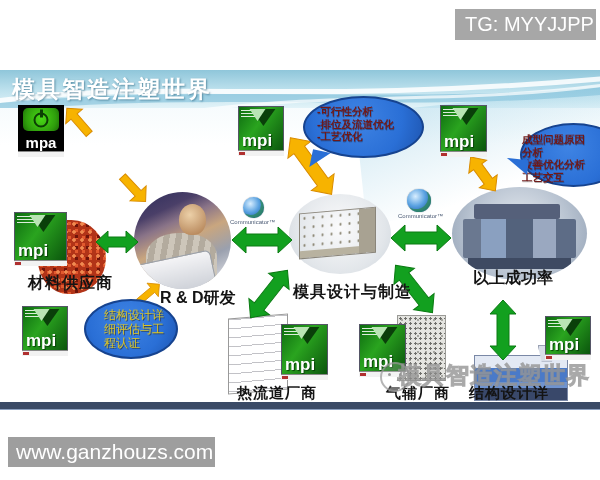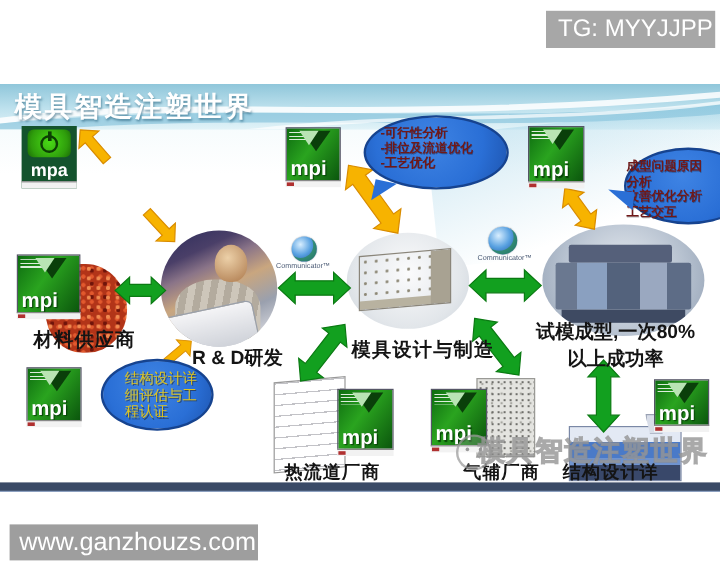--- a/index.html
+++ b/index.html
@@ -77,21 +77,21 @@
       background:repeating-linear-gradient(180deg,rgba(255,255,255,.85) 0 1px,transparent 1px 3px);}
   .vee{position:absolute;top:2px;left:50%;transform:translateX(-40%);width:0;height:0;
       border-left:12px solid transparent;border-right:12px solid transparent;border-top:17px solid #0a3f0a;}
   .vee2{position:absolute;top:2px;left:50%;transform:translateX(-72%);width:0;height:0;
       border-left:8px solid transparent;border-right:8px solid transparent;border-top:12px solid #b9e4b4;}
   .mpi-txt{position:absolute;left:3px;bottom:1px;color:#fff;font-weight:bold;font-size:17px;line-height:1;
       text-shadow:1px 1px 1px #064006;}
   .mpi-cap{position:absolute;left:0;right:0;bottom:0;height:5px;background:#f2f2f2;border-top:1px solid #888;}
   .mpi-cap::after{content:"";position:absolute;left:1px;top:1px;width:6px;height:3px;background:#b03030;}
 
-  .mpa-logo{left:18px;top:105px;width:46px;height:52px;background:#14532d;z-index:5;}
+  .mpa-logo{left:18px;top:105px;width:46px;height:52px;background:#000000;z-index:5;}
   .mpa-inner{position:absolute;left:5px;top:3px;width:36px;height:23px;border-radius:5px;
       background:radial-gradient(circle at 50% 45%,#49da16 0%,#2f9e0c 68%,#1b6a06 100%);}
   .power{position:absolute;left:50%;top:12px;transform:translate(-50%,-50%);width:11px;height:11px;
       border:2px solid #0c3f04;border-radius:50%;}
   .power::after{content:"";position:absolute;left:50%;top:-5px;transform:translateX(-50%);width:3px;height:8px;background:#0c3f04;}
   .mpa-txt{position:absolute;left:0;right:0;bottom:7px;text-align:center;color:#fff;font-weight:bold;font-size:15px;line-height:1;}
   .mpa-cap{position:absolute;left:0;right:0;bottom:0;height:5px;background:#f2f2f2;border-top:1px solid #888;}
 
   
   .ellipse{border-radius:50%;background:radial-gradient(circle at 45% 35%,#3f84e4,#2a6fd6 60%,#1d53ad);
@@ -288,21 +288,20 @@
   <div class="abs ellipse el2">
     <div>结构设计详</div>
     <div>细评估与工</div>
     <div>程认证</div>
   </div>
 
   <div class="abs lbl lbl-material">材料供应商</div>
   <div class="abs lbl lbl-rd">R &amp; D研发</div>
   <div class="abs lbl lbl-mold">模具设计与制造</div>
   <div class="abs lbl lbl-trial">
-    <div>试模成型,一次80%</div>
     <div class="l2">以上成功率</div>
   </div>
   <div class="abs lbl lbl-hot">热流道厂商</div>
   <div class="abs lbl lbl-gas">气辅厂商</div>
   <div class="abs lbl lbl-inj">结构设计详</div>
 
   <div class="abs wm-face"></div>
   <div class="abs wm-text">模具智造注塑世界</div>
 
   <div class="abs navy-bar"></div>

